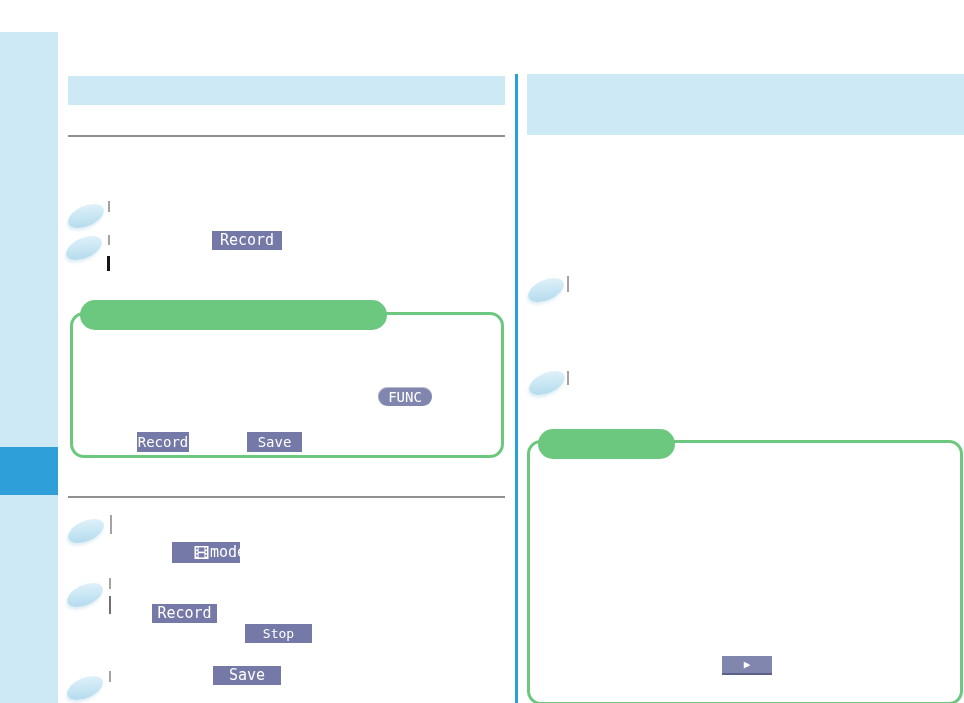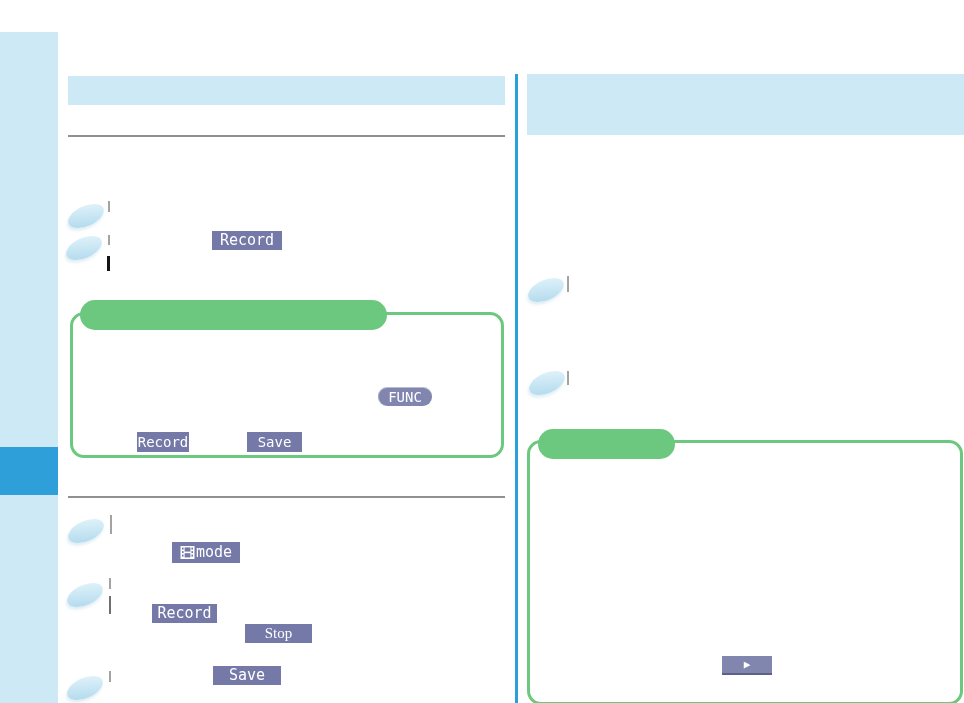--- a/index.html
+++ b/index.html
@@ -54,23 +54,23 @@
     background:#7579a8;color:#ffffff;
     font-family:"DejaVu Sans Mono", monospace;font-size:14px;line-height:1;
     display:flex;align-items:center;justify-content:center;
     box-sizing:border-box;white-space:pre;
   }
   .key-hl{box-shadow:inset 0 1px 0 rgba(255,255,255,.45), inset 1px 0 0 rgba(255,255,255,.25);background:#8186af;}
   .k-record1{left:212px;top:199px;width:70px;height:19px;font-size:15px;}
   .k-func  {left:378px;top:355px;width:54px;height:19px;border-radius:9px;}
   .k-record2{left:137px;top:400px;width:52px;height:20px;}
   .k-save1 {left:247px;top:400px;width:55px;height:20px;}
-  .k-mode  {left:172px;top:510px;width:68px;height:21px;justify-content:flex-start;padding-left:8px;font-size:15px;}
+  .k-mode  {left:172px;top:510px;width:68px;height:21px;justify-content:flex-start;padding-left:22px;font-size:15px;}
   .k-record3{left:152px;top:572px;width:65px;height:19px;font-size:15px;}
-  .k-stop  {left:245px;top:592px;width:67px;height:19px;font-size:15px;font-family:Liberation Serif, serif;}
+  .k-stop  {left:245px;top:592px;width:67px;height:19px;font-size:13px;}
   .k-save2 {left:213px;top:634px;width:68px;height:19px;font-size:15px;}
   .k-play  {left:722px;top:624px;width:50px;height:19px;border-bottom:2px solid #5c608a;background:#8186af;font-size:11px;}
 
   .film-ic{display:inline-block;margin-right:1px;flex:0 0 auto;}
 </style>
 </head>
 <body>
 
 <div id="page">
 

